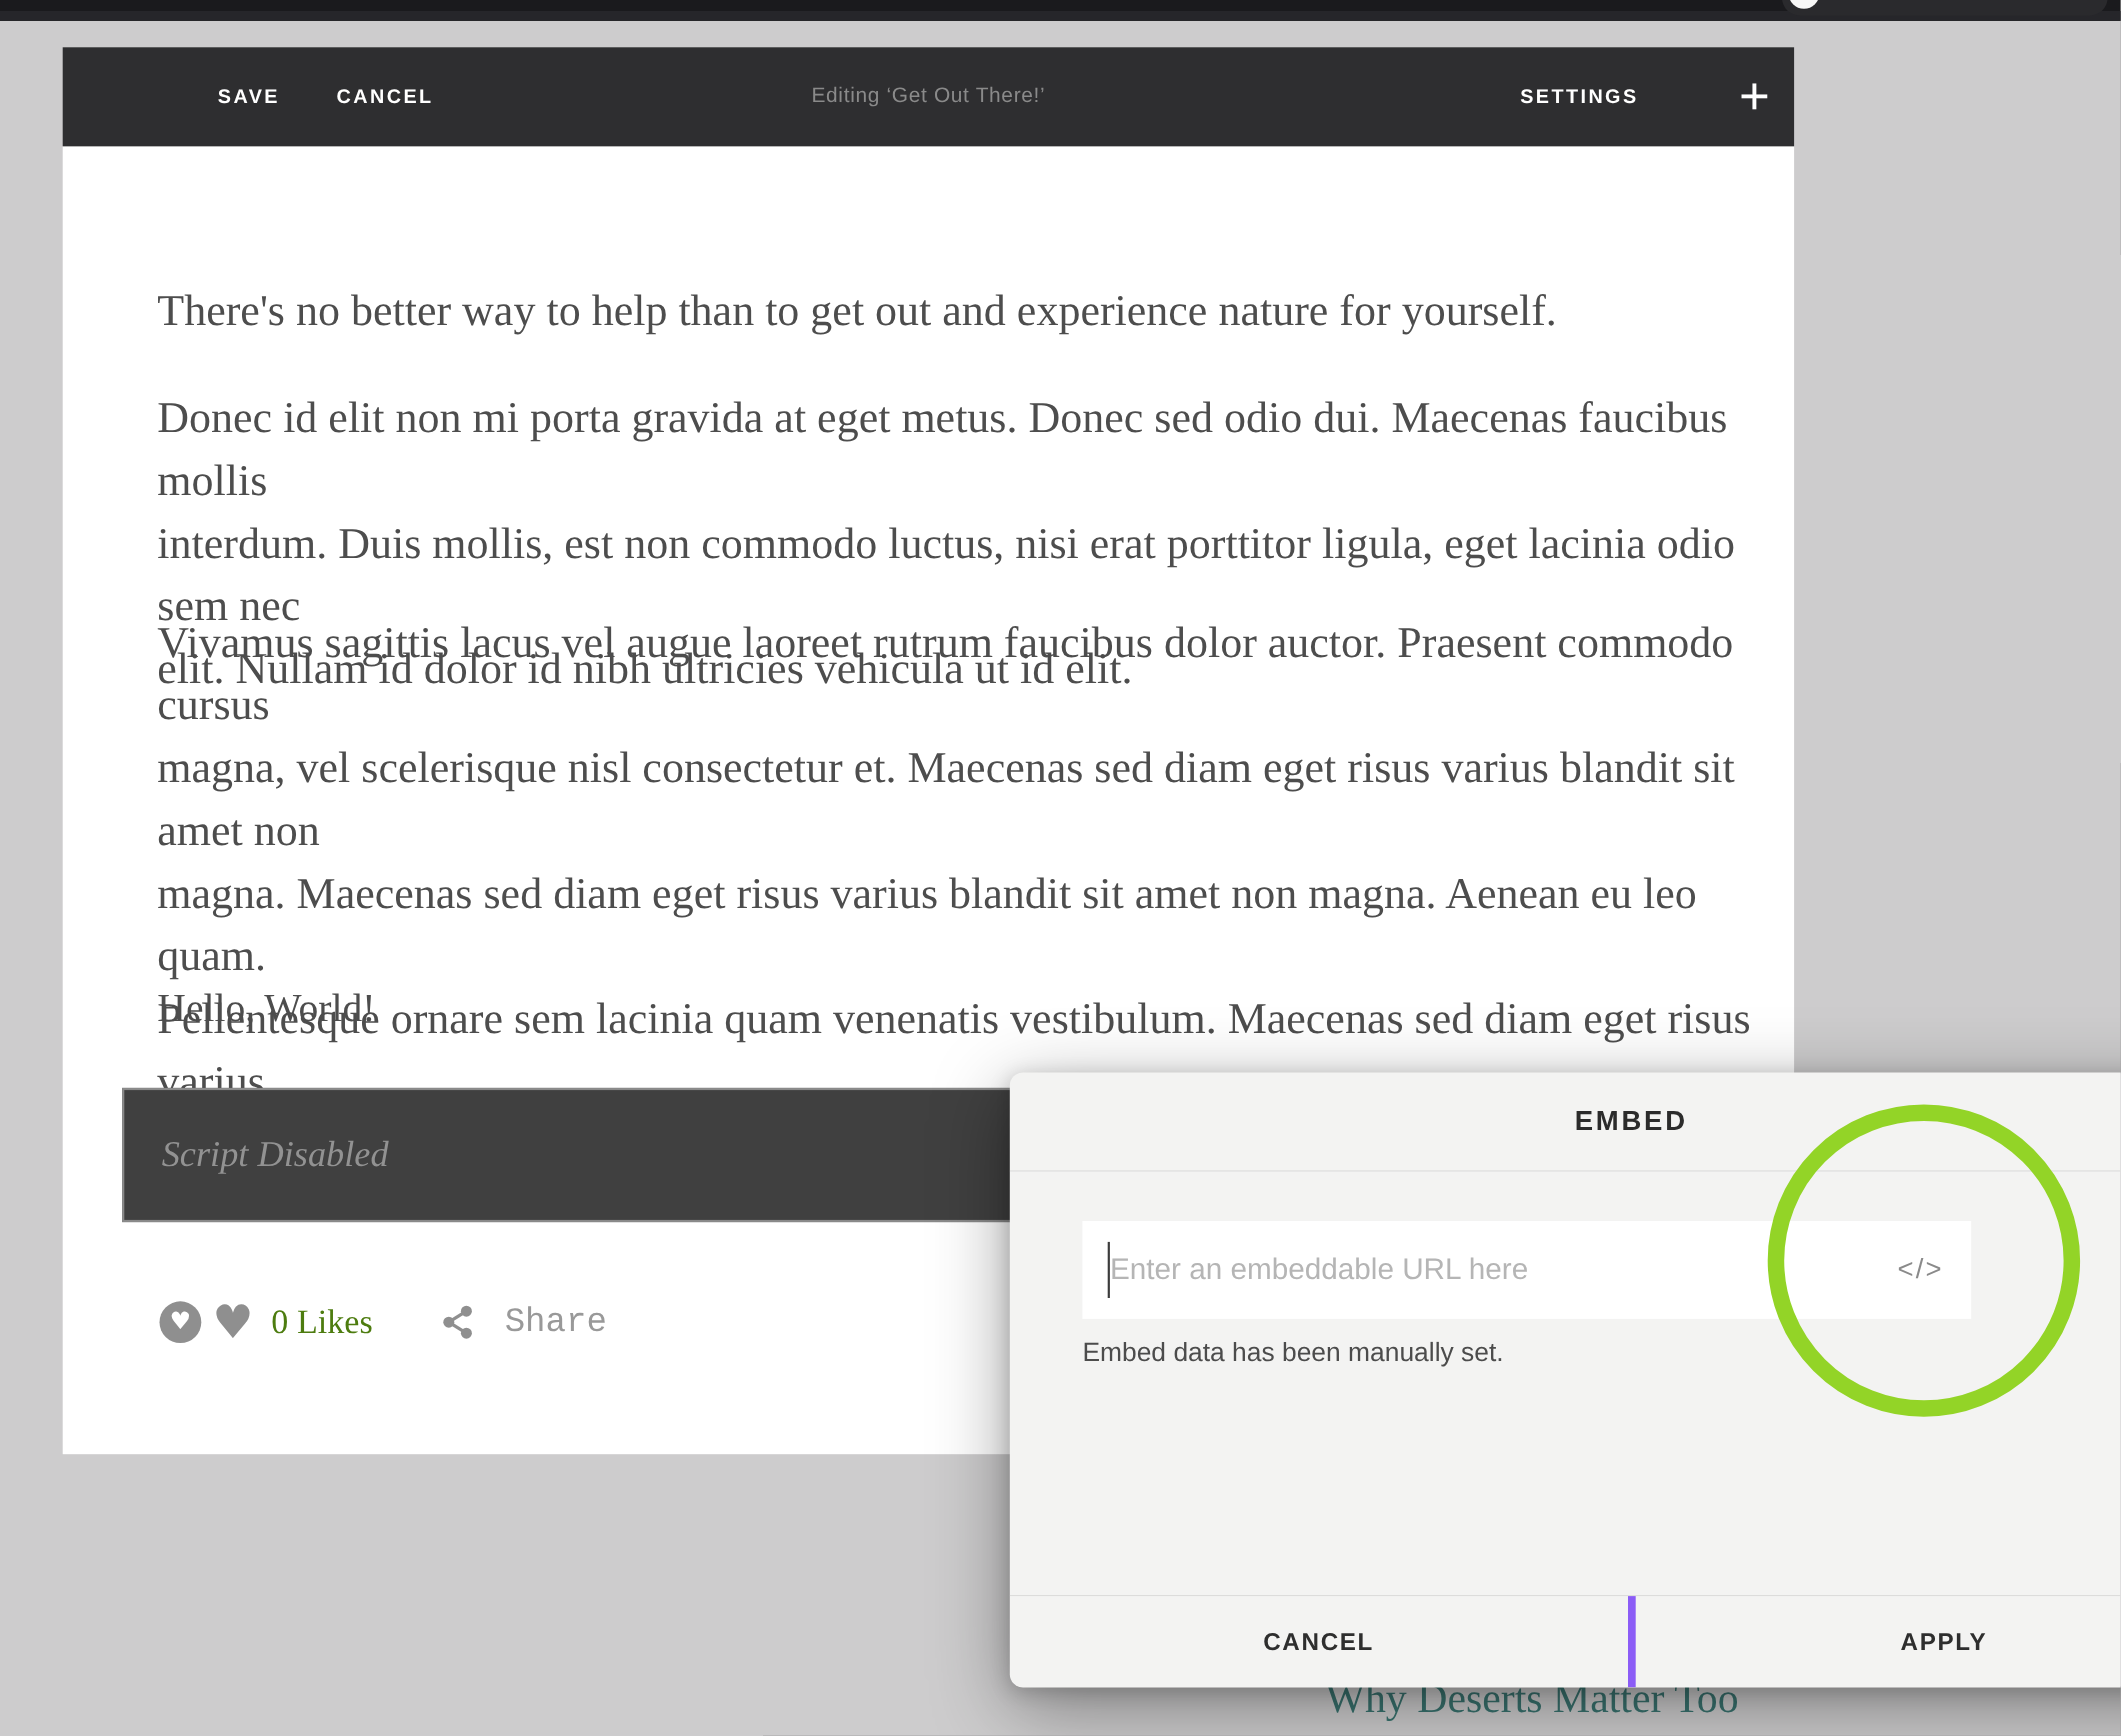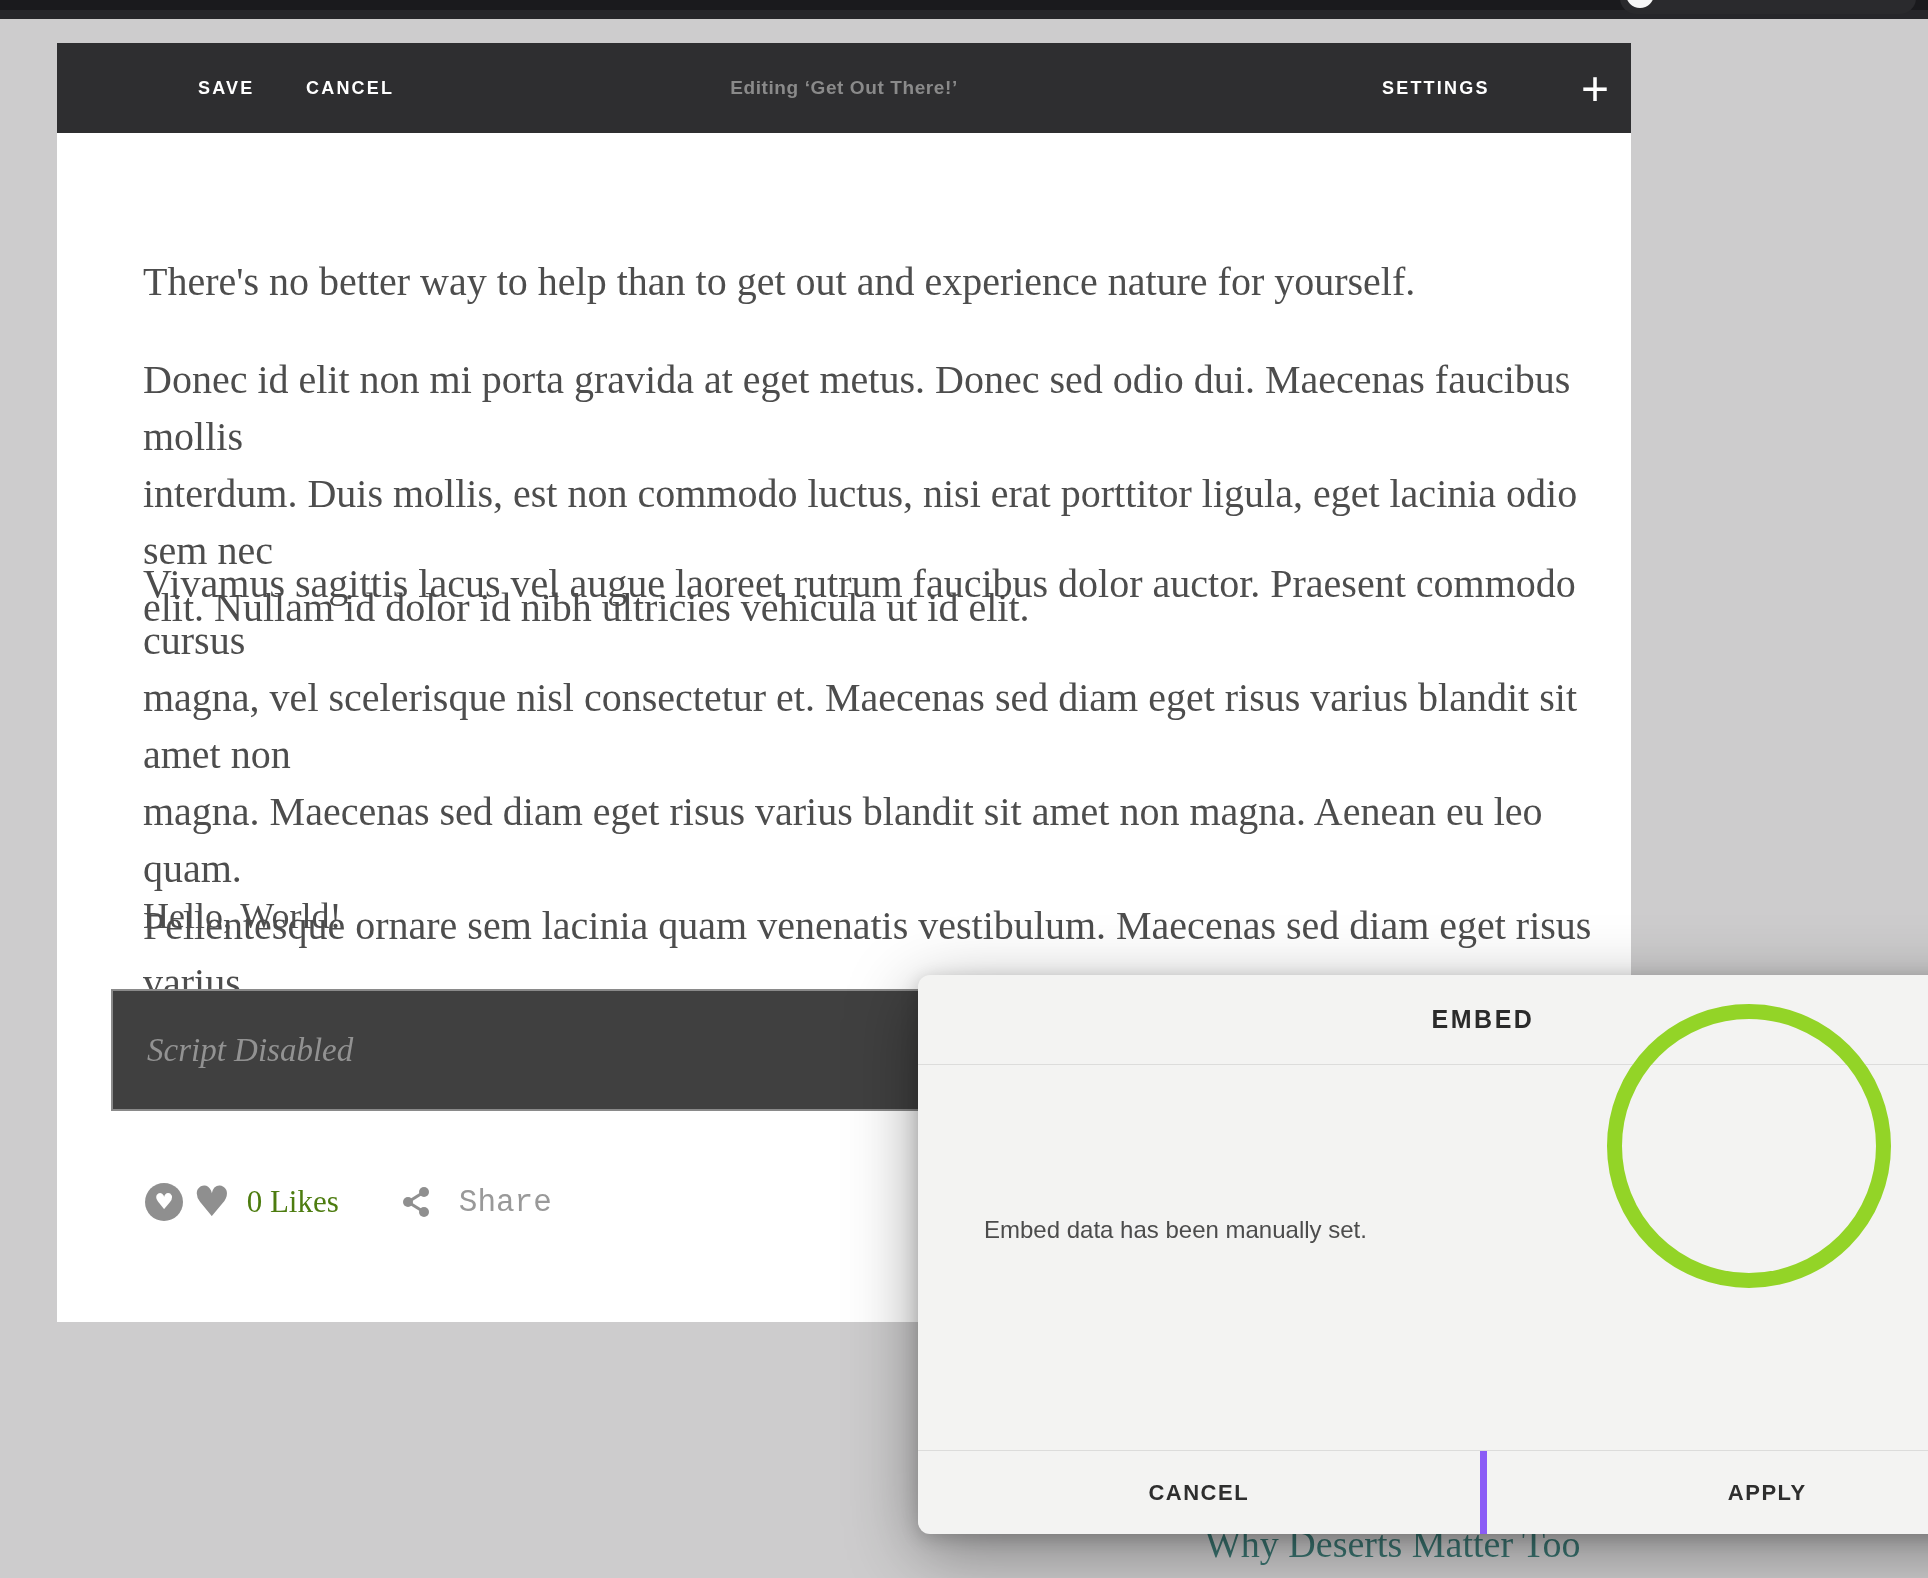--- a/index.html
+++ b/index.html
@@ -11,21 +11,21 @@
   .top-bar{position:absolute;left:0;top:0;width:1928px;height:19px;background:#1a1a1d;z-index:40;}
   .top-strip{position:absolute;left:0;top:10px;width:100%;height:9px;background:#26262a;}
   .top-pill{position:absolute;left:1620px;top:-24px;width:296px;height:38px;border-radius:16px;background:#2a2a2d;}
   .top-circle{position:absolute;left:1626px;top:-20px;width:28px;height:28px;border-radius:50%;background:#f7f7f7;}
   
   .toolbar{position:absolute;left:57px;top:43px;width:1574px;height:90px;background:#2e2e30;z-index:6;}
   .tb-item{position:absolute;top:0;height:90px;display:flex;align-items:center;
     color:#ffffff;font-size:18px;font-weight:bold;letter-spacing:2.2px;}
   .tb-save{left:101px;margin-left:40px;}
   .tb-cancel{left:249px;}
-  .tb-title{left:0;width:100%;justify-content:center;color:#8a8a8a;font-weight:bold;
+  .tb-title{left:0;width:100%;justify-content:center;color:#8a8a8a;font-weight:normal;
     font-size:19px;letter-spacing:0.6px;}
   .tb-settings{left:1325px;}
   .tb-plus{left:1508px;width:60px;justify-content:center;font-weight:normal;
     font-size:48px;letter-spacing:0;color:#ffffff;padding-bottom:6px;}
   
   .page{position:absolute;left:57px;top:133px;width:1574px;height:1189px;background:#ffffff;z-index:2;}
   .para{
     position:absolute;left:86px;width:1470px;
     font-family:"Liberation Serif",serif;font-size:40px;line-height:57px;color:#4d4d4d;
     white-space:pre-line;
@@ -135,20 +135,25 @@
       </svg>
       <span class="share-label">Share</span>
     </div>
   </div>
 
   <div class="bg-heading" style="color: rgb(58, 116, 112);">Why Deserts Matter Too</div>
 
   <div class="modal">
     <div class="modal-header">EMBED</div>
 
+    <div class="embed-input">
+      <input type="text" value="" placeholder="Enter an embeddable URL here" style="">
+      <span class="caret"></span>
+      <span class="code-btn">&lt;/&gt;</span>
+    </div>
 
     <div class="embed-status">Embed data has been manually set.</div>
 
     <div class="modal-footer">
       <div class="modal-btn btn-cancel">CANCEL</div>
       <div class="modal-btn btn-apply">APPLY</div>
     </div>
   </div>
 
   <div class="green-circle" style="border-color: rgb(147, 212, 39);"></div>

